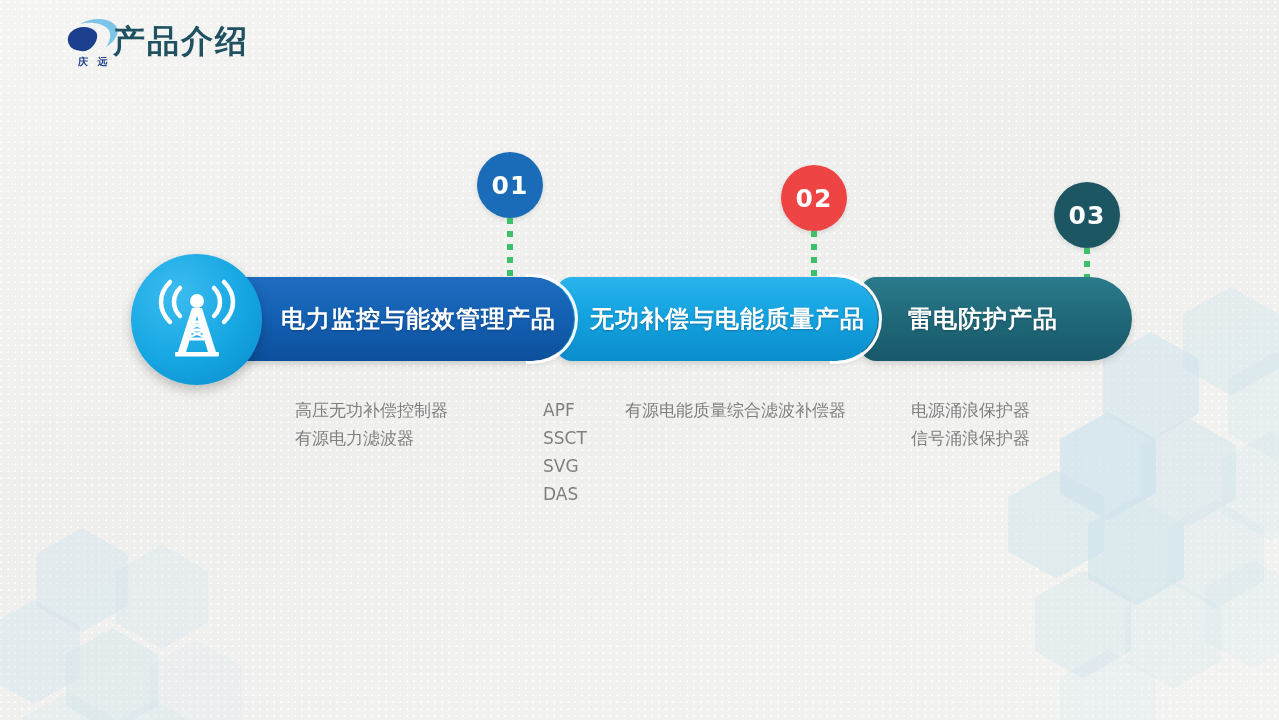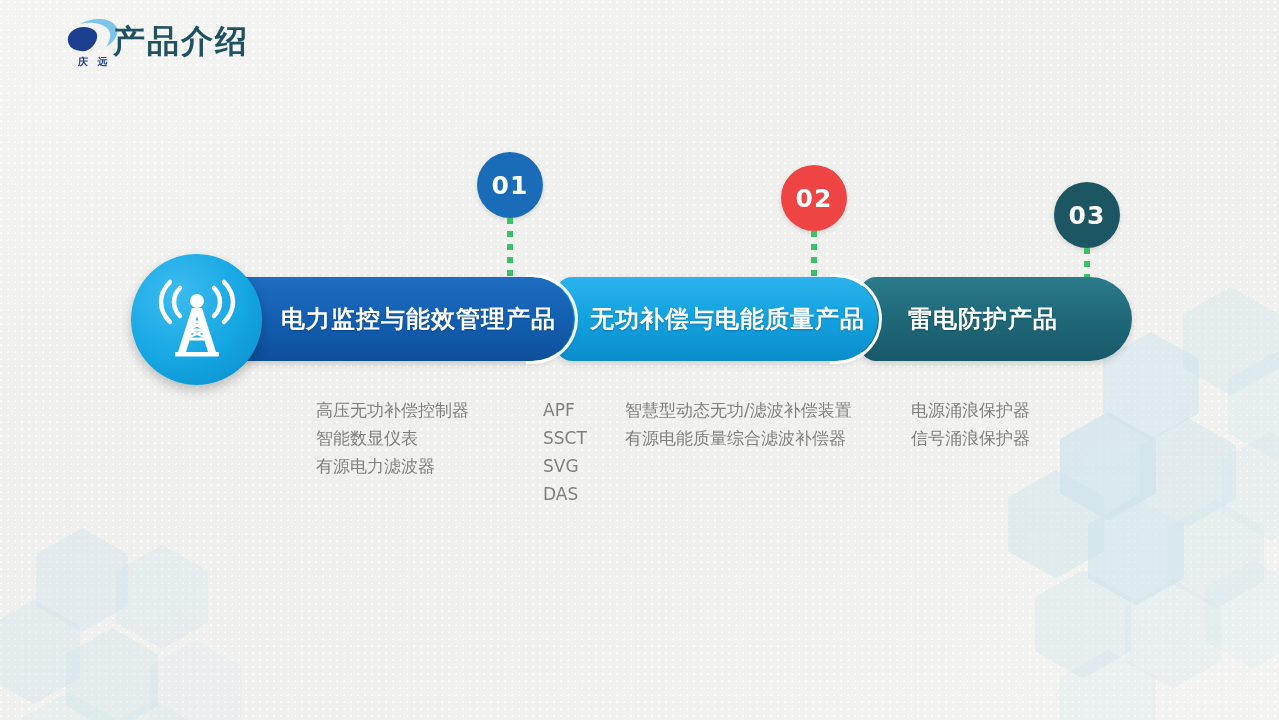--- a/index.html
+++ b/index.html
@@ -117,21 +117,21 @@
 
   
   #lists{
     position:absolute; left:0; top:398px; width:100%;
     color:#7f7f7f;
     font-size:17px; line-height:24px;
     font-family:"DejaVu Sans","Liberation Sans",sans-serif;
     white-space:nowrap;
   }
   .col{ position:absolute; top:0; }
-  #col1{ left:295px;margin-left:21px; }
+  #col1{ left:295px; }
   #col2{ left:543px; }
   #col3{ left:625px; }
   #col4{ left:911px; }
   .col .row{ height:28px; }
 </style>
 </head>
 <body>
 
 <div id="texture"></div>
 
@@ -215,30 +215,28 @@
       <path d="M34 44 L48 44 M32 52 L50 52 M29 61 L53 61" stroke="#fff" stroke-width="3" stroke-linecap="round"></path>
       <path d="M34 44 L50 52 M32 52 L53 61 M48 44 L32 52 M50 52 L29 61" stroke="#fff" stroke-width="2.2"></path>
       <rect x="19" y="74" width="44" height="4.5" fill="#fff" rx="1"></rect>
     </svg>
   </span>
 </div>
 
 <div id="lists">
   <div class="col" id="col1">
       <div class="row">高压无功补偿控制器</div>
-      <div class="row">智能数显仪表</div>
       <div class="row">有源电力滤波器</div>
     </div>
   <div class="col" id="col2">
       <div class="row">APF</div>
       <div class="row">SSCT</div>
       <div class="row">SVG</div>
       <div class="row">DAS</div>
     </div>
   <div class="col" id="col3">
-      <div class="row">智慧型动态无功/滤波补偿装置</div>
       <div class="row">有源电能质量综合滤波补偿器</div>
     </div>
   <div class="col" id="col4">
       <div class="row">电源涌浪保护器</div>
       <div class="row">信号涌浪保护器</div>
     </div>
 </div>
 
 </body></html>

